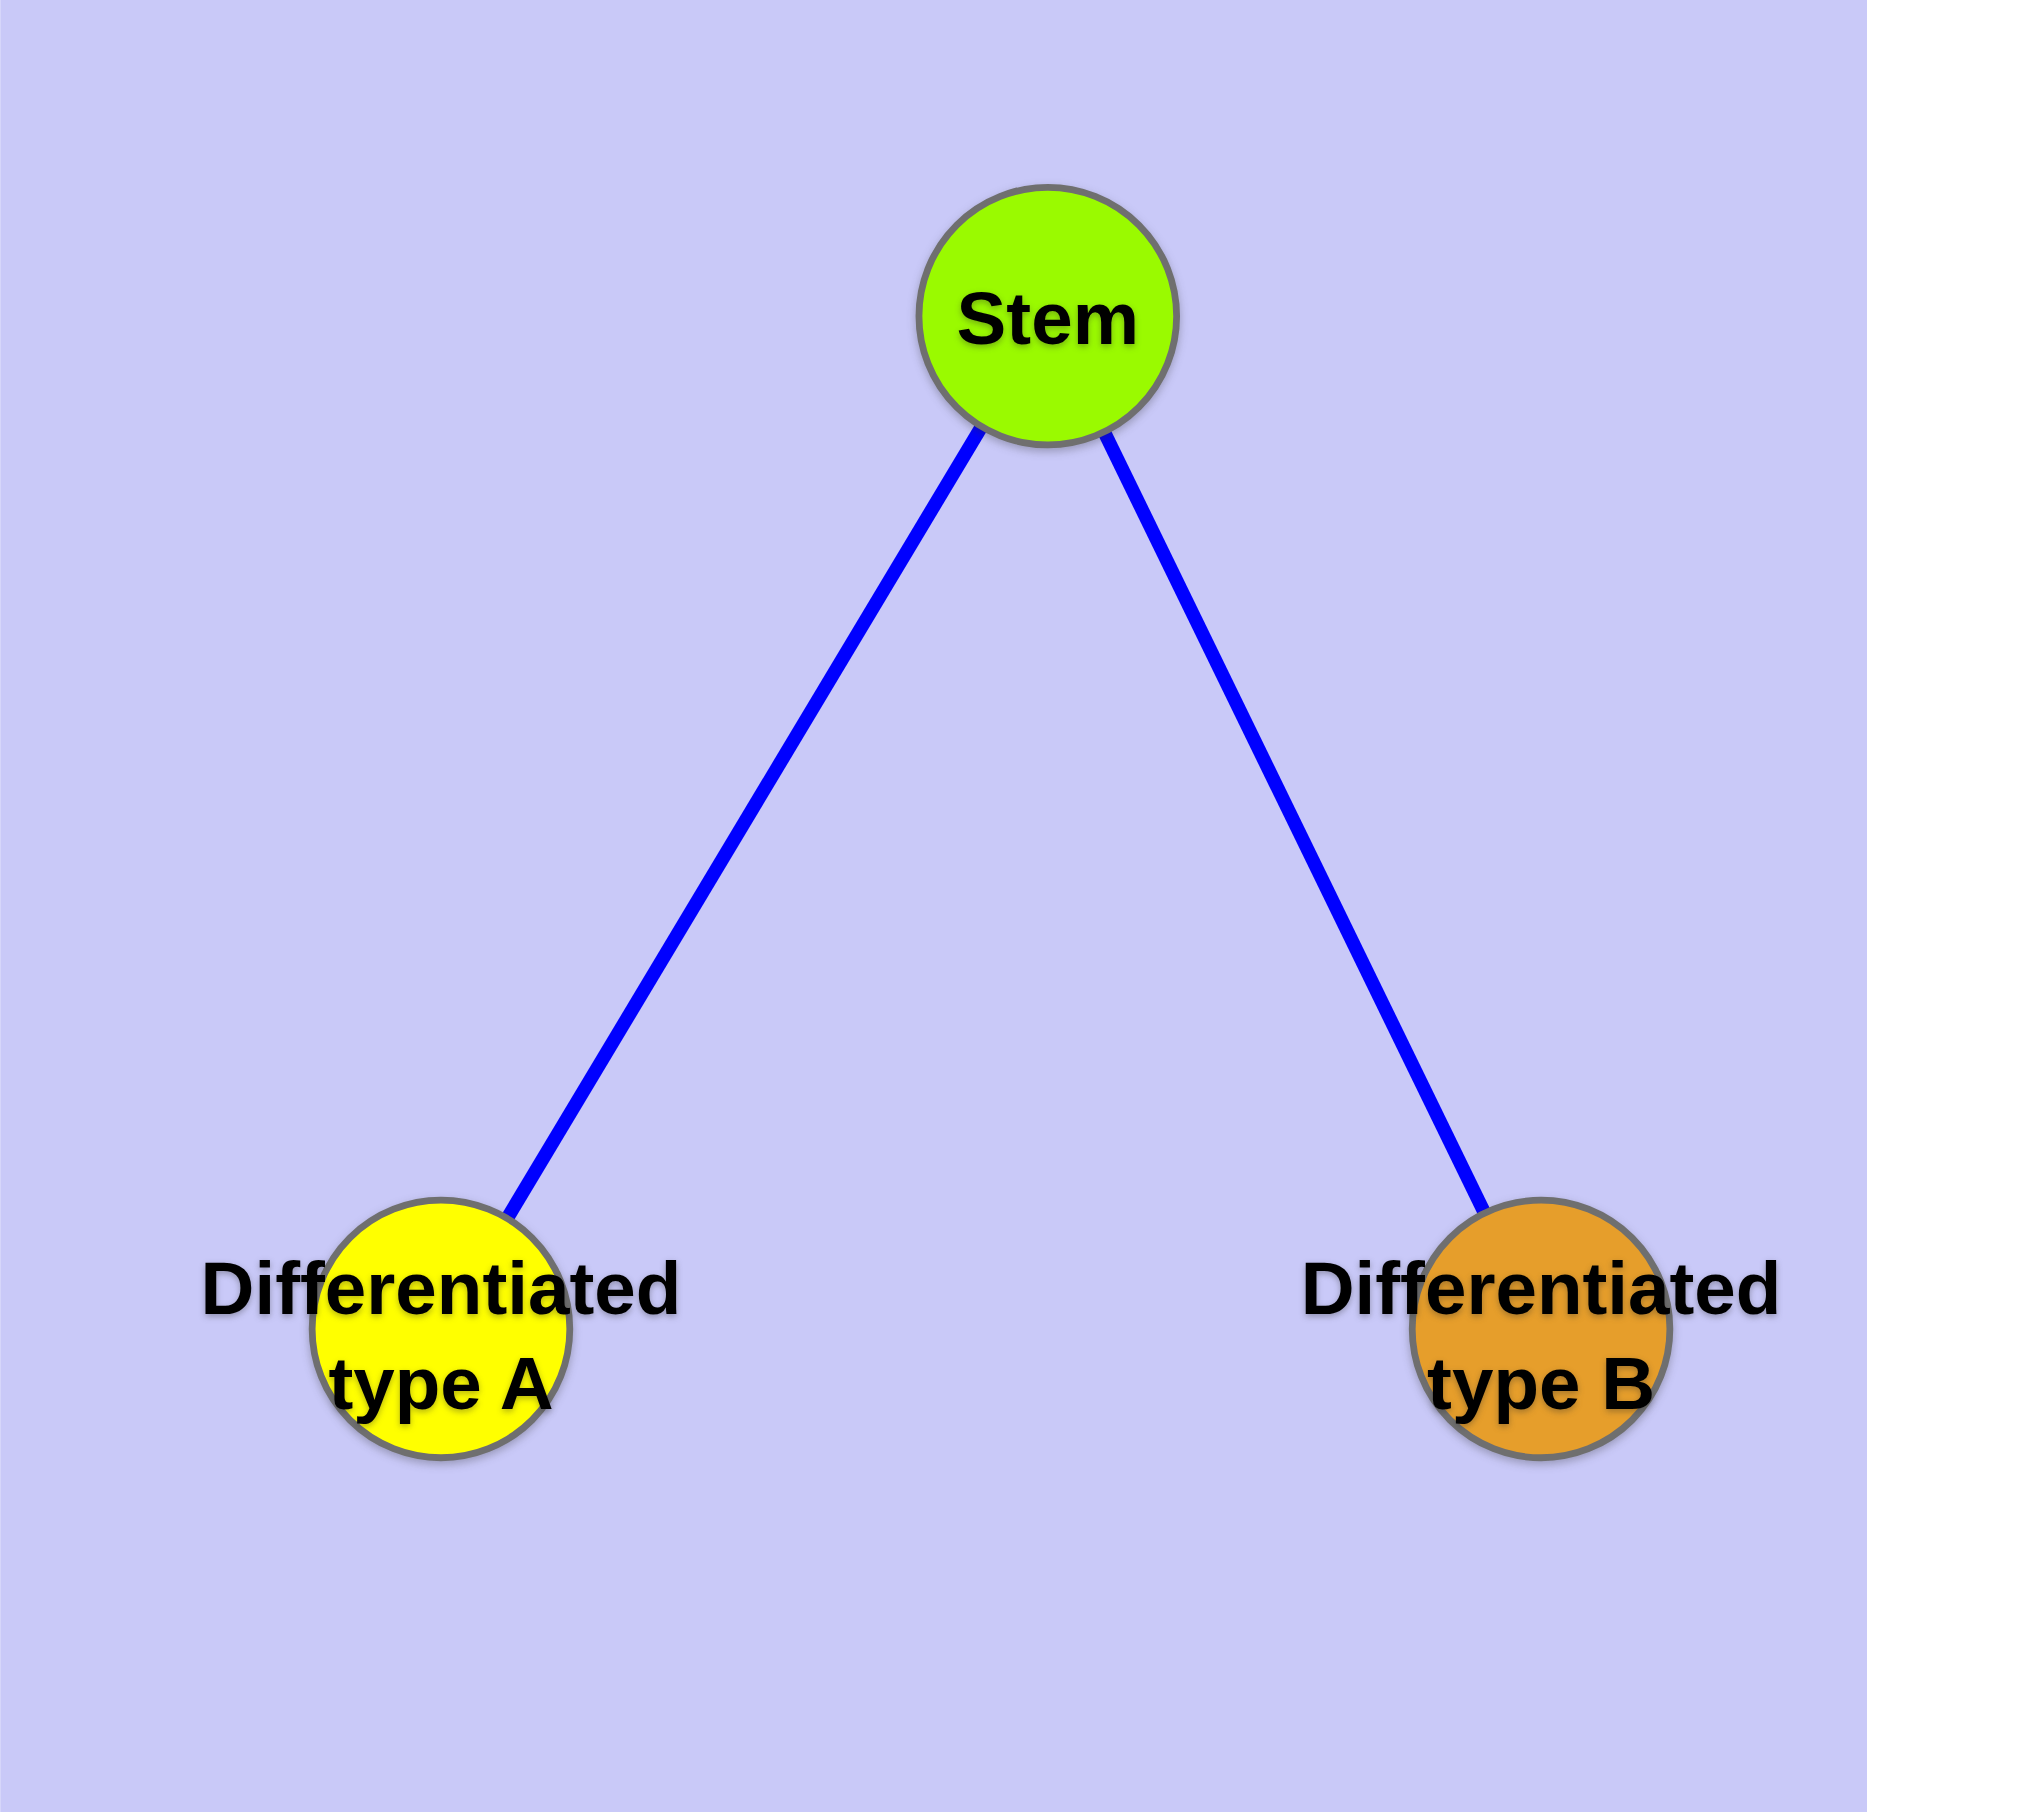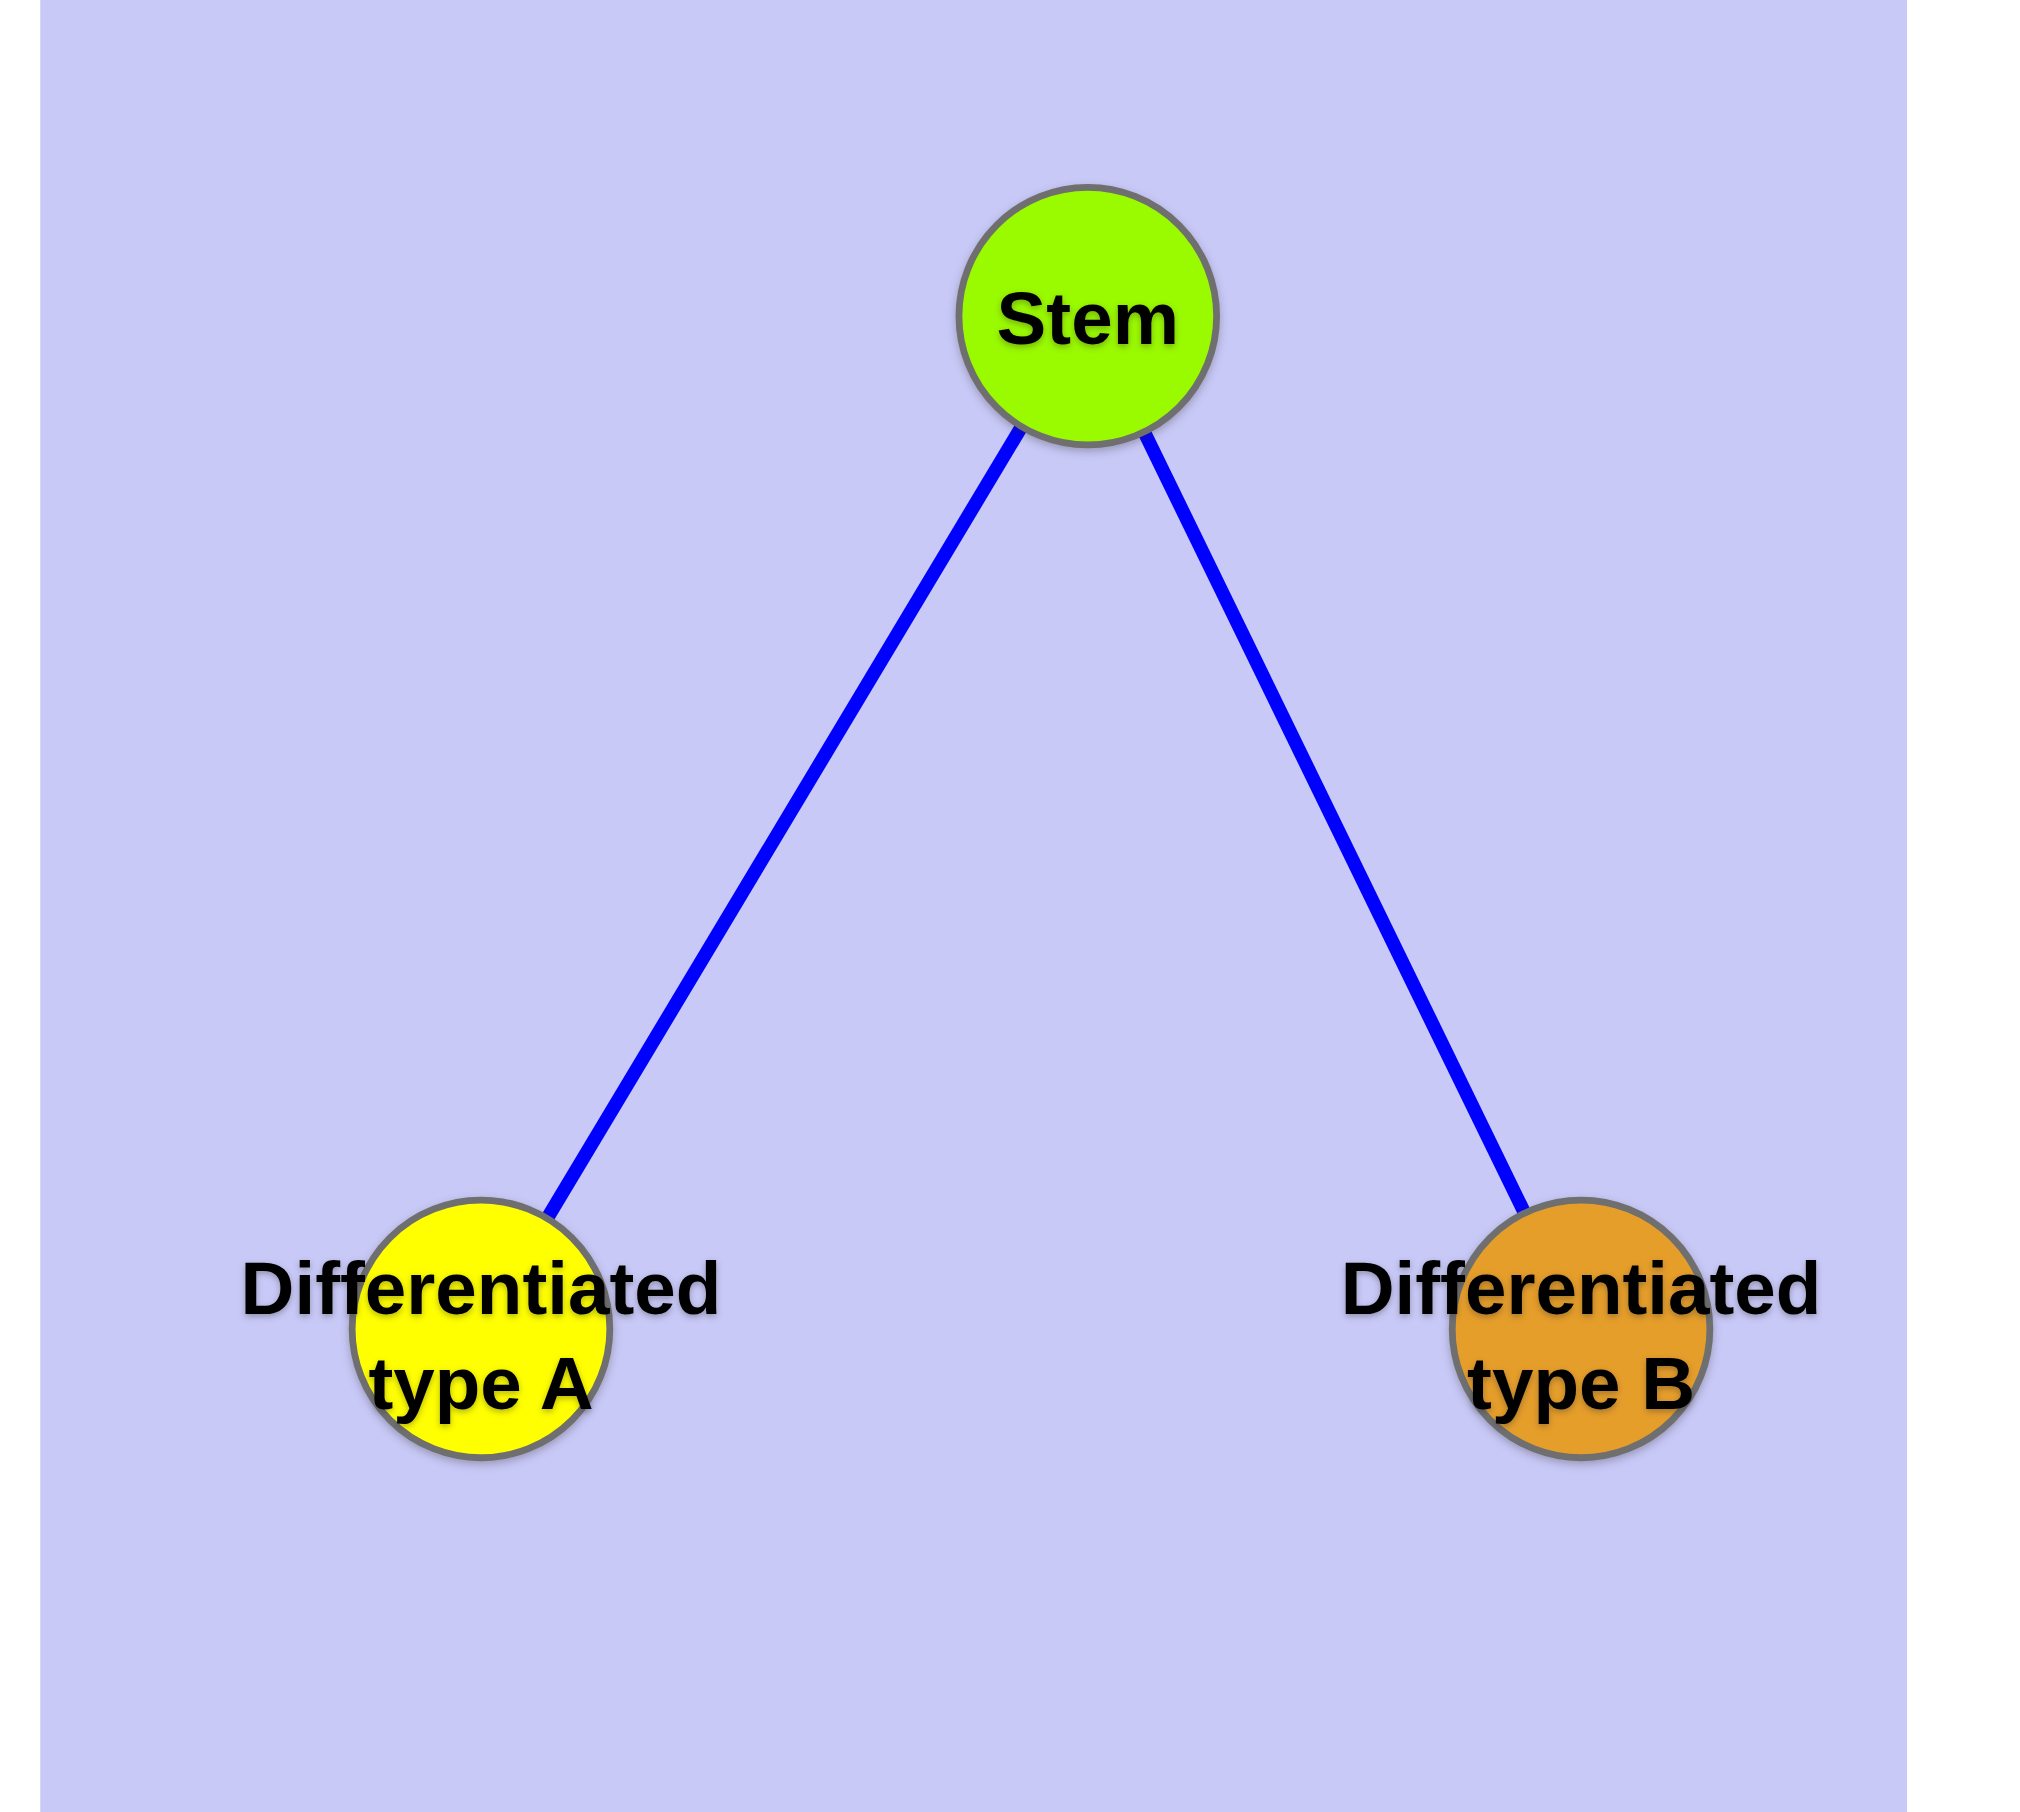--- a/index.html
+++ b/index.html
@@ -5,21 +5,20 @@
   html, body {
     margin: 0;
     padding: 0;
     background: #ffffff;
   }
   .diagram-wrap {
     position: relative;
     width: 1867px;
     height: 1812px;
     overflow: hidden;
-    padding-left: 40px;
   }
   svg {
     display: block;
     width: 2021px;
     height: 1812px;
     font-family: "Liberation Sans", "DejaVu Sans", sans-serif;
   }
   .edge-line {
     stroke-width: 16px;
     stroke-linecap: butt;

